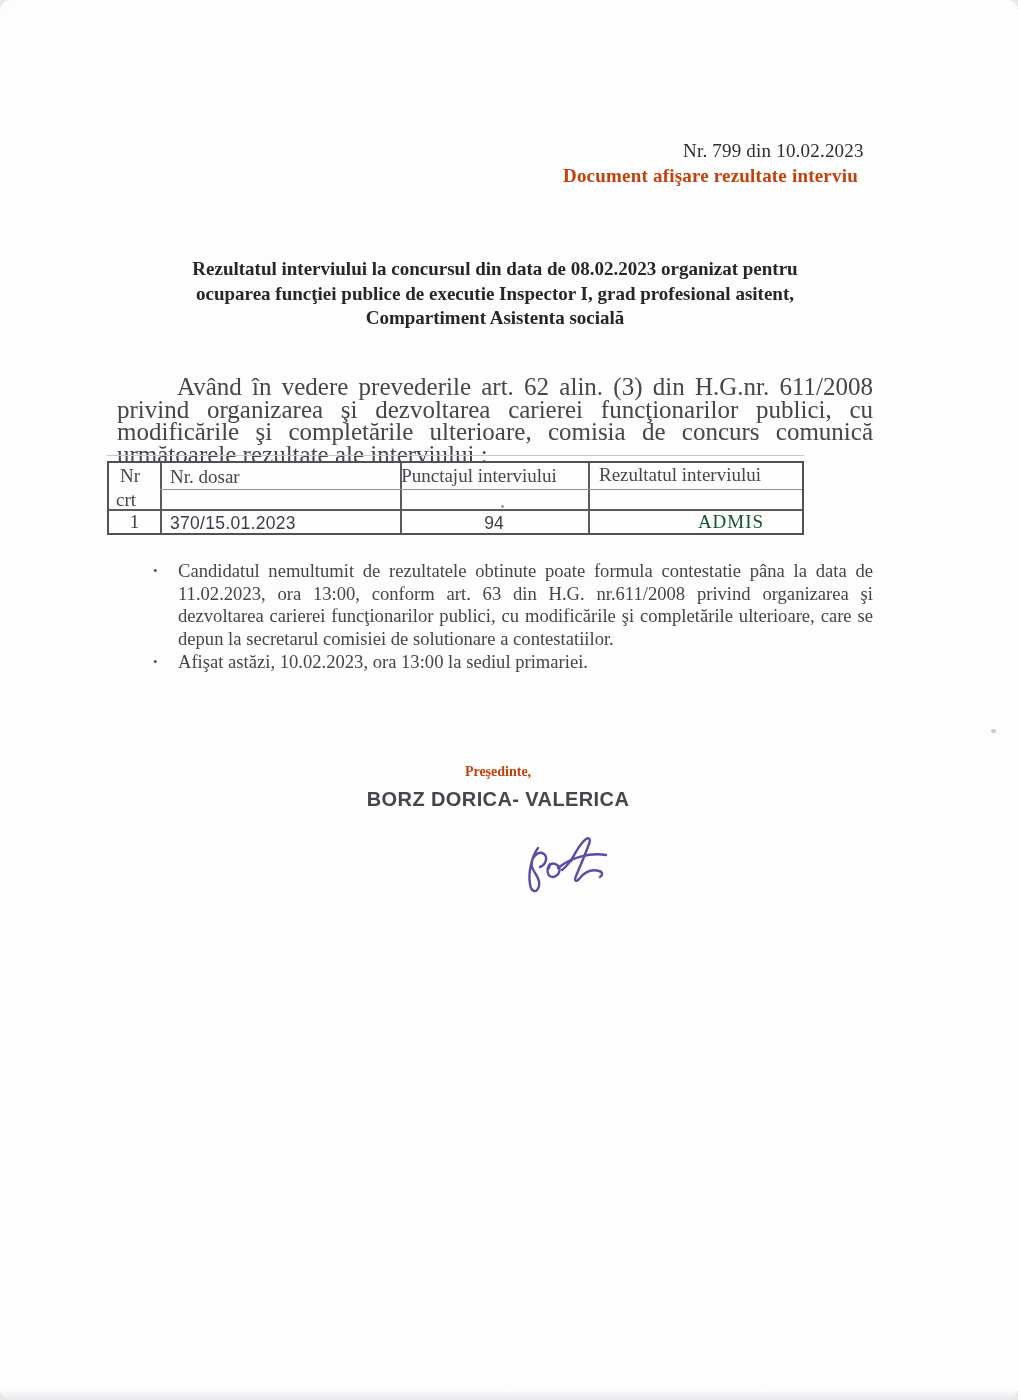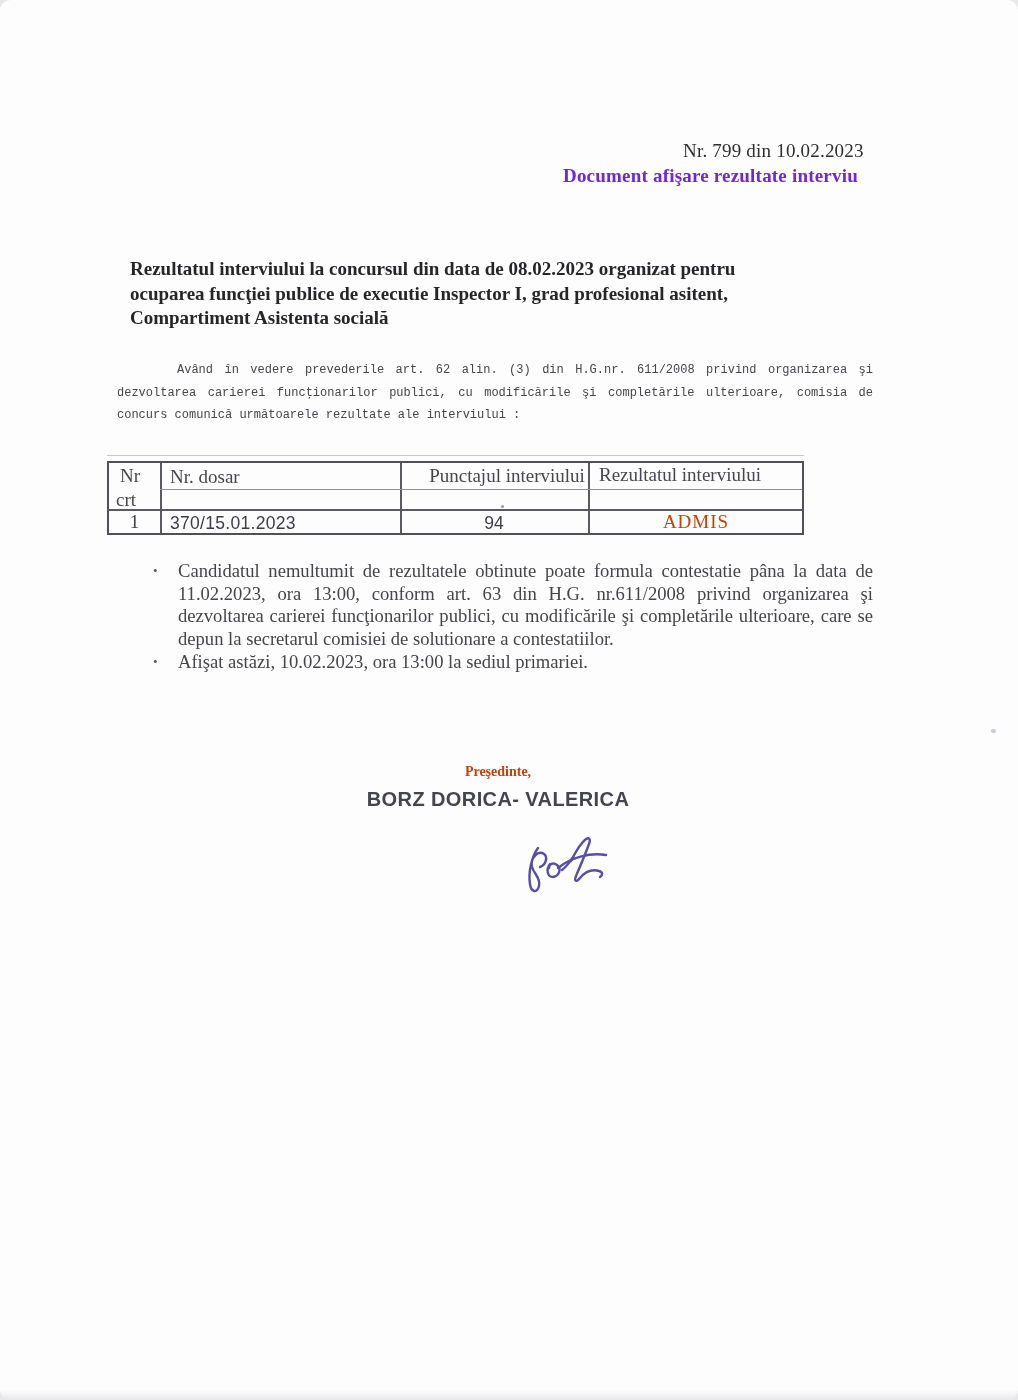--- a/index.html
+++ b/index.html
@@ -21,58 +21,58 @@
     position:absolute; left:501px; top:505px; width:3px; height:3px;
     border-radius:50%; background:#9a9aa2;
   }
 
   .ref-number {
     position:absolute; left:683px; top:140px;
     font-size:19px; color:#2e2e30; letter-spacing:.2px; white-space:nowrap;
   }
   .doc-type {
     position:absolute; left:563px; top:165px;
-    font-size:19px; font-weight:bold; color:#6d28d9; letter-spacing:.2px; white-space:nowrap;
+    font-size:19px; font-weight:bold; color:#c2410c; letter-spacing:.2px; white-space:nowrap;
   }
 
   .doc-title {
     position:absolute; left:130px; top:257px; width:730px;
-    text-align:left; font-weight:bold; font-size:19px; line-height:24.6px;
+    text-align:center; font-weight:bold; font-size:19px; line-height:24.6px;
     color:#262628;
   }
 
   .intro {
-    position:absolute; left:117px; top:359px; width:756px;
-    font-size:12px; line-height:22.5px; text-align:justify;
-    text-indent:60px; color:#45454a;font-family:Liberation Mono, monospace;
+    position:absolute; left:117px; top:376px; width:756px;
+    font-size:25px; line-height:22.5px; text-align:justify;
+    text-indent:60px; color:#45454a;
   }
 
   
   .table-faint-topline {
     position:absolute; left:107px; top:455px; width:697px; height:1px;
     background:#c6c6cc;
   }
   .results-table {
     position:absolute; left:107px; top:461px; width:697px; height:74px;
     border:2px solid #505056; box-sizing:border-box;
   }
   .vline { position:absolute; top:0; bottom:0; width:1.5px; background:#5a5a60; }
   .vl1 { left:51px; } .vl2 { left:291px; } .vl3 { left:479px; }
   .hline-thin { position:absolute; left:51px; right:0; top:26px; height:1px; background:#90909a; }
   .hline-sep  { position:absolute; left:0; right:0; top:46px; height:1.5px; background:#5a5a60; }
   .cell { position:absolute; font-size:19px; color:#46464c; white-space:nowrap; }
   .th-nr     { left:11px; top:2px; }
   .th-crt    { left:7px;  top:26px; }
   .th-dosar  { left:61px; top:3px; }
-  .th-punctaj  { left:304px; width:188px; top:2px; text-align:center; }
+  .th-punctaj  { left:276px; width:188px; top:2px; text-align:center; }
   .th-rezultat { left:479px; width:184px; top:1px; text-align:center; }
   .td-nr     { left:0; width:51px; top:48px; text-align:center; color:#3e3e44; }
   .td-dosar  { left:61px; top:50px; font-family:"Liberation Sans", sans-serif; font-size:17.5px; color:#3c3c46; letter-spacing:.3px; }
   .td-punctaj{ left:291px; width:188px; top:50px; text-align:center; font-family:"Liberation Sans", sans-serif; font-size:17.5px; color:#3c3c46; }
-  .td-rezultat{ left:479px; width:216px; top:48px; text-align:center; letter-spacing:1px; color:#c2410c; }
+  .td-rezultat{ left:479px; width:216px; top:48px; text-align:center; letter-spacing:1px; color:#14532d;padding-left:35px; }
 
   
   .bullet-list { position:absolute; left:150px; top:560px; width:723px; }
   .bullet-item {
     position:relative; padding-left:28px; text-align:justify;
     font-size:18.6px; line-height:22.7px; color:#454549;
   }
   .bullet-marker {
     position:absolute; left:3px; top:0; font-size:13px; color:#515156;
   }

